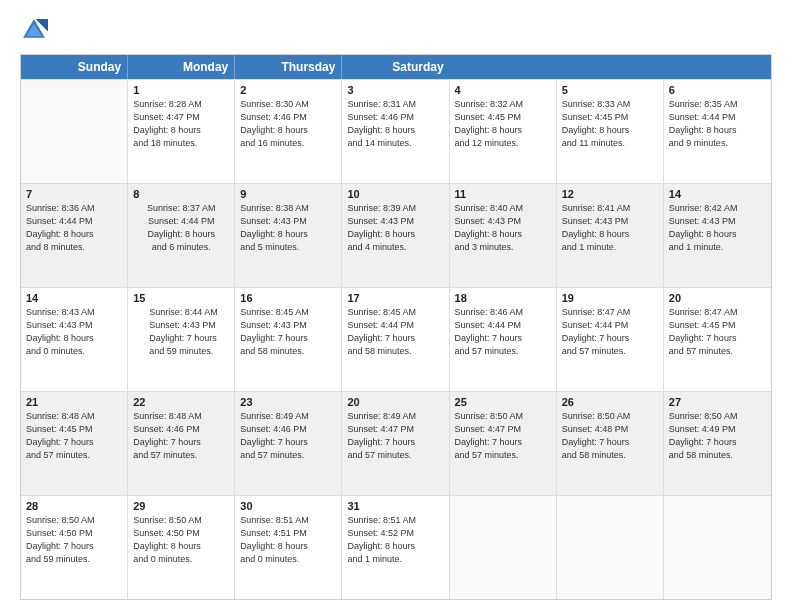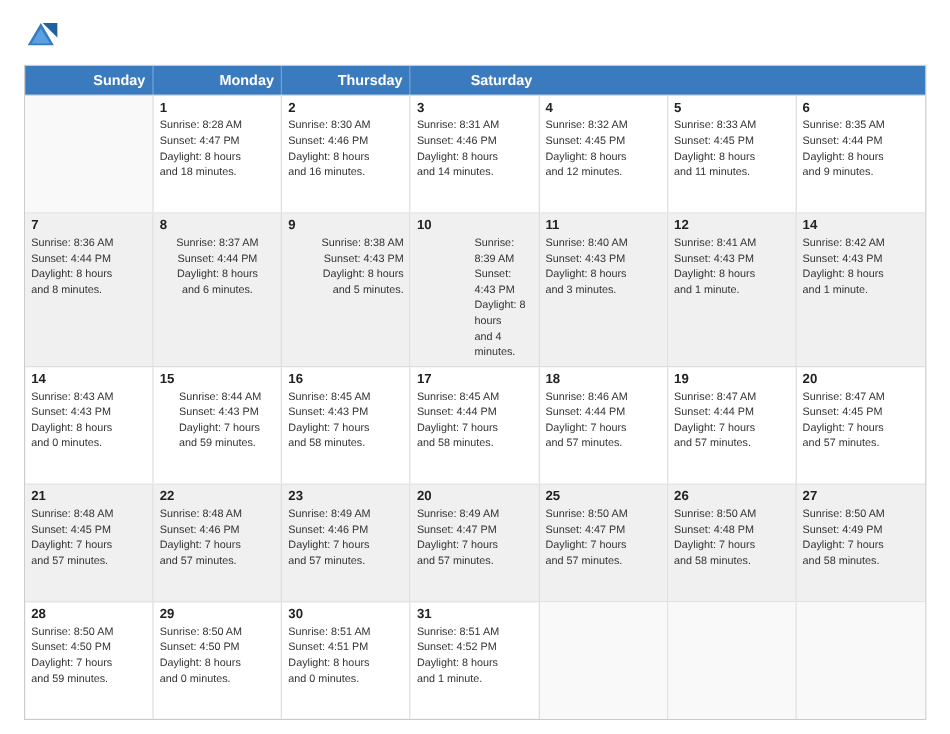--- a/index.html
+++ b/index.html
@@ -200,28 +200,28 @@
           </div>
           <div class="cal-cell alt-row">
             <div class="day-num">8</div>
             <div class="sun-info" style="white-space: pre-line; text-align: center;">Sunrise: 8:37 AM
 Sunset: 4:44 PM
 Daylight: 8 hours
 and 6 minutes.</div>
           </div>
           <div class="cal-cell alt-row">
             <div class="day-num">9</div>
-            <div class="sun-info" style="white-space: pre-line; text-align: right;">Sunrise: 8:38 AM
+            <div class="sun-info" style="white-space: pre-line;">Sunrise: 8:38 AM
 Sunset: 4:43 PM
 Daylight: 8 hours
 and 5 minutes.</div>
           </div>
           <div class="cal-cell alt-row">
             <div class="day-num">10</div>
-            <div class="sun-info" style="white-space: pre-line; margin-left: 48px;">Sunrise: 8:39 AM
+            <div class="sun-info" style="white-space: pre-line;">Sunrise: 8:39 AM
 Sunset: 4:43 PM
 Daylight: 8 hours
 and 4 minutes.</div>
           </div>
           <div class="cal-cell alt-row">
             <div class="day-num">11</div>
             <div class="sun-info" style="white-space: pre-line;">Sunrise: 8:40 AM
 Sunset: 4:43 PM
 Daylight: 8 hours
 and 3 minutes.</div>

